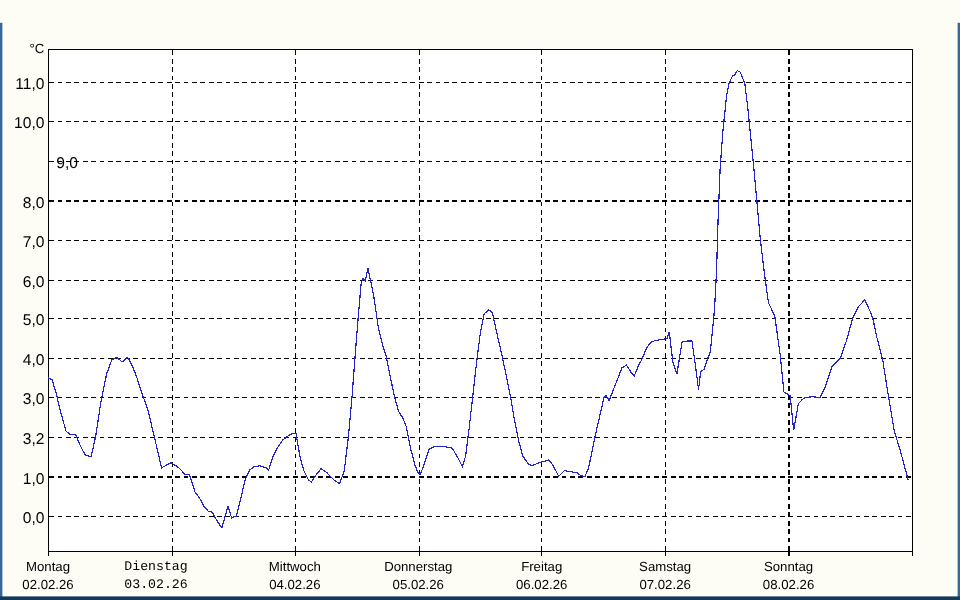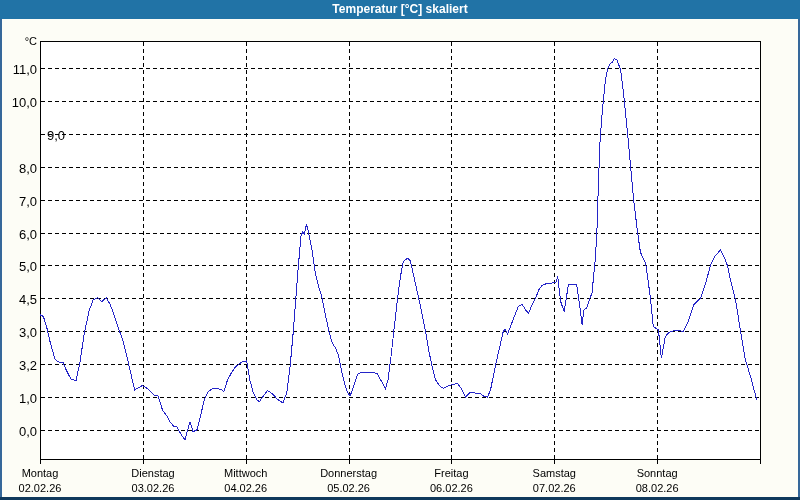--- a/index.html
+++ b/index.html
@@ -35,23 +35,20 @@
     position:absolute;width:96px;text-align:center;
     font-size:11px;color:#000;
   }
   .xlab .dname{display:block;}
   .xlab .ddate{display:block;margin-top:3px;}
 </style>
 </head>
 <body>
 
 <div class="window" style="background: rgb(253, 253, 246);">
-  <div class="titlebar" style="background: rgb(33, 115, 166);">
-    <span style="color: rgb(255, 255, 255);">Temperatur [°C] skaliert</span>
-  </div>
 
   <svg class="plot" id="plot-svg" width="800" height="500">
       <rect x="40.5" y="41.5" width="720" height="418" fill="#ffffff" stroke="#000000" stroke-width="1" shape-rendering="crispEdges"></rect>
       <line x1="41" y1="430.5" x2="760" y2="430.5" stroke="#000000" stroke-width="1" stroke-dasharray="4 3" shape-rendering="crispEdges"></line>
       <line x1="41" y1="397.5" x2="760" y2="397.5" stroke="#000000" stroke-width="1" stroke-dasharray="4 3" shape-rendering="crispEdges"></line>
       <line x1="41" y1="364.5" x2="760" y2="364.5" stroke="#000000" stroke-width="1" stroke-dasharray="4 3" shape-rendering="crispEdges"></line>
       <line x1="41" y1="331.5" x2="760" y2="331.5" stroke="#000000" stroke-width="1" stroke-dasharray="4 3" shape-rendering="crispEdges"></line>
       <line x1="41" y1="298.5" x2="760" y2="298.5" stroke="#000000" stroke-width="1" stroke-dasharray="4 3" shape-rendering="crispEdges"></line>
       <line x1="41" y1="265.5" x2="760" y2="265.5" stroke="#000000" stroke-width="1" stroke-dasharray="4 3" shape-rendering="crispEdges"></line>
       <line x1="41" y1="233.5" x2="760" y2="233.5" stroke="#000000" stroke-width="1" stroke-dasharray="4 3" shape-rendering="crispEdges"></line>
@@ -76,35 +73,35 @@
       <line x1="760.5" y1="459.5" x2="760.5" y2="463.5" stroke="#000000" stroke-width="1" shape-rendering="crispEdges"></line>
       <polyline points="40.0,314.8 43.4,316.5 46.9,328.0 49.9,341.1 55.0,359.2 58.0,361.9 63.1,362.5 66.6,370.8 70.9,379.0 76.0,380.6 79.9,362.5 84.1,334.6 88.9,311.5 93.1,300.0 97.4,297.7 101.7,301.7 106.4,297.7 110.3,304.9 114.1,314.8 118.4,328.0 123.1,341.1 127.9,360.9 131.7,377.3 134.7,389.9 139.4,387.2 142.4,385.6 146.3,387.9 149.7,390.5 154.0,395.1 157.9,395.4 162.6,410.3 166.4,415.2 169.9,421.8 173.7,426.1 176.7,426.7 181.4,434.9 184.9,439.9 190.0,421.8 193.0,431.6 196.9,430.0 200.7,415.2 204.1,400.4 208.0,391.8 211.9,388.9 216.6,388.2 221.7,389.9 223.9,391.8 227.3,380.6 231.1,373.4 235.4,366.8 239.7,363.5 243.1,361.5 246.6,360.9 250.0,380.6 253.0,391.8 256.9,399.7 259.4,401.7 263.7,395.4 267.6,390.5 272.3,393.8 277.9,399.7 283.0,403.0 286.9,392.2 290.3,364.2 293.3,331.3 296.3,291.8 298.4,265.5 301.0,235.8 302.7,231.9 304.4,234.2 306.6,223.7 309.6,237.5 312.1,250.6 315.1,272.0 318.6,286.8 321.6,295.7 325.4,314.8 328.9,331.3 332.3,343.1 335.7,348.4 338.7,356.0 342.1,373.4 345.6,387.2 348.6,394.5 350.3,395.4 353.3,387.2 357.6,374.1 362.3,372.1 370.0,372.1 376.9,373.4 381.6,381.6 385.4,388.9 388.0,380.0 391.0,356.6 394.0,329.6 397.4,300.0 400.4,276.6 403.4,261.5 407.3,258.2 410.3,260.5 414.6,279.9 418.4,296.7 421.9,313.2 425.3,330.0 428.7,350.0 432.1,366.8 435.6,380.0 440.3,386.6 443.3,388.2 448.4,385.9 452.7,384.6 457.4,383.3 460.4,387.2 465.6,396.8 470.3,392.2 475.4,393.1 480.6,393.8 483.6,396.1 487.4,397.1 490.4,390.5 495.6,364.8 500.3,344.4 503.3,331.3 505.0,329.3 507.6,333.9 512.3,321.7 515.7,313.2 518.3,306.6 522.1,304.3 525.6,309.9 528.6,313.2 532.0,304.9 535.4,298.4 538.9,289.8 542.3,285.2 546.6,283.6 552.6,282.9 556.0,281.9 557.7,276.6 560.7,301.7 564.1,311.5 568.4,284.9 573.1,284.2 576.6,284.2 579.6,304.9 582.1,324.7 583.9,309.9 586.9,307.6 589.9,298.4 592.0,293.1 593.7,275.3 595.4,258.2 597.1,226.0 598.4,183.2 600.1,140.4 602.3,110.8 605.3,81.2 607.4,69.6 610.4,63.4 612.6,62.1 614.3,58.8 616.9,60.1 619.0,65.4 620.7,70.0 623.3,91.0 627.6,133.8 630.6,166.7 633.6,199.6 637.4,230.9 640.4,252.3 645.6,263.2 650.3,296.7 653.3,326.7 655.4,328.0 658.4,329.6 661.4,358.3 665.3,336.5 668.3,333.2 670.9,331.3 676.9,330.6 683.3,331.3 687.6,323.0 693.6,304.9 700.4,298.4 705.6,283.2 710.7,264.8 715.4,255.6 720.6,250.0 724.9,258.9 727.4,265.5 730.4,279.9 735.6,300.0 740.3,330.0 745.4,359.9 750.6,376.7 753.6,388.2 757.0,400.4" fill="none" stroke="#2424c8" stroke-width="1" shape-rendering="crispEdges"></polyline>
     </svg>
 
   <div class="unit-label">°C</div>
   <div id="y-labels">
       <div class="ytick" style="top: 424px;">0,0</div>
       <div class="ytick" style="top: 391.091px;">1,0</div>
       <div class="ytick" style="top: 358.182px;">3,2</div>
       <div class="ytick" style="top: 325.273px;">3,0</div>
-      <div class="ytick" style="top: 292.364px;">4,5</div>
+      <div class="ytick" style="top: 292.364px;">4,0</div>
       <div class="ytick" style="top: 259.455px;">5,0</div>
       <div class="ytick" style="top: 226.546px;">6,0</div>
       <div class="ytick" style="top: 193.637px;">7,0</div>
       <div class="ytick" style="top: 160.728px;">8,0</div>
       <div class="ytick" style="top: 127.819px; padding-left: 28px;">9,0</div>
       <div class="ytick" style="top: 94.91px;">10,0</div>
       <div class="ytick" style="top: 62.001px;">11,0</div>
     </div>
   <div id="x-labels">
       <div class="xlab" style="left: -8px; top: 467px;">
         <span class="dname">Montag</span>
         <span class="ddate">02.02.26</span>
       </div>
-      <div class="xlab" style="left: 105px; top: 467px;">
+      <div class="xlab" style="left: 82px; top: 467px; font-family: Liberation Mono, monospace;">
         <span class="dname">Dienstag</span>
         <span class="ddate">03.02.26</span>
       </div>
       <div class="xlab" style="left: 197.714px; top: 467px;">
         <span class="dname">Mittwoch</span>
         <span class="ddate">04.02.26</span>
       </div>
       <div class="xlab" style="left: 300.571px; top: 467px;">
         <span class="dname">Donnerstag</span>
         <span class="ddate">05.02.26</span>

